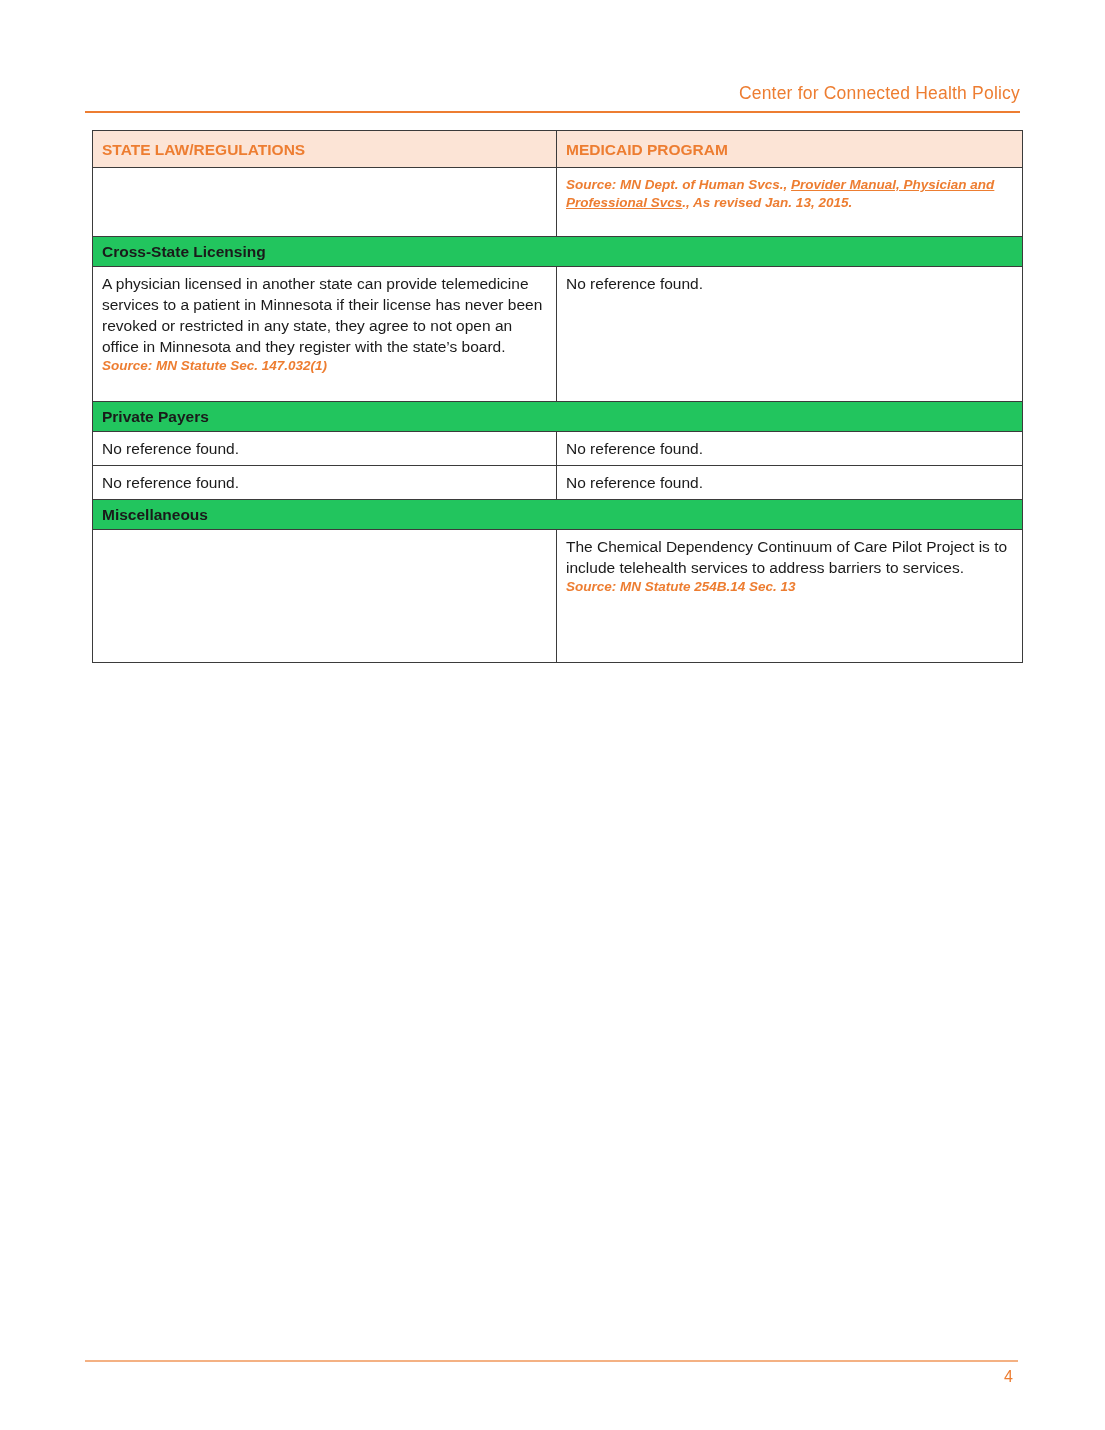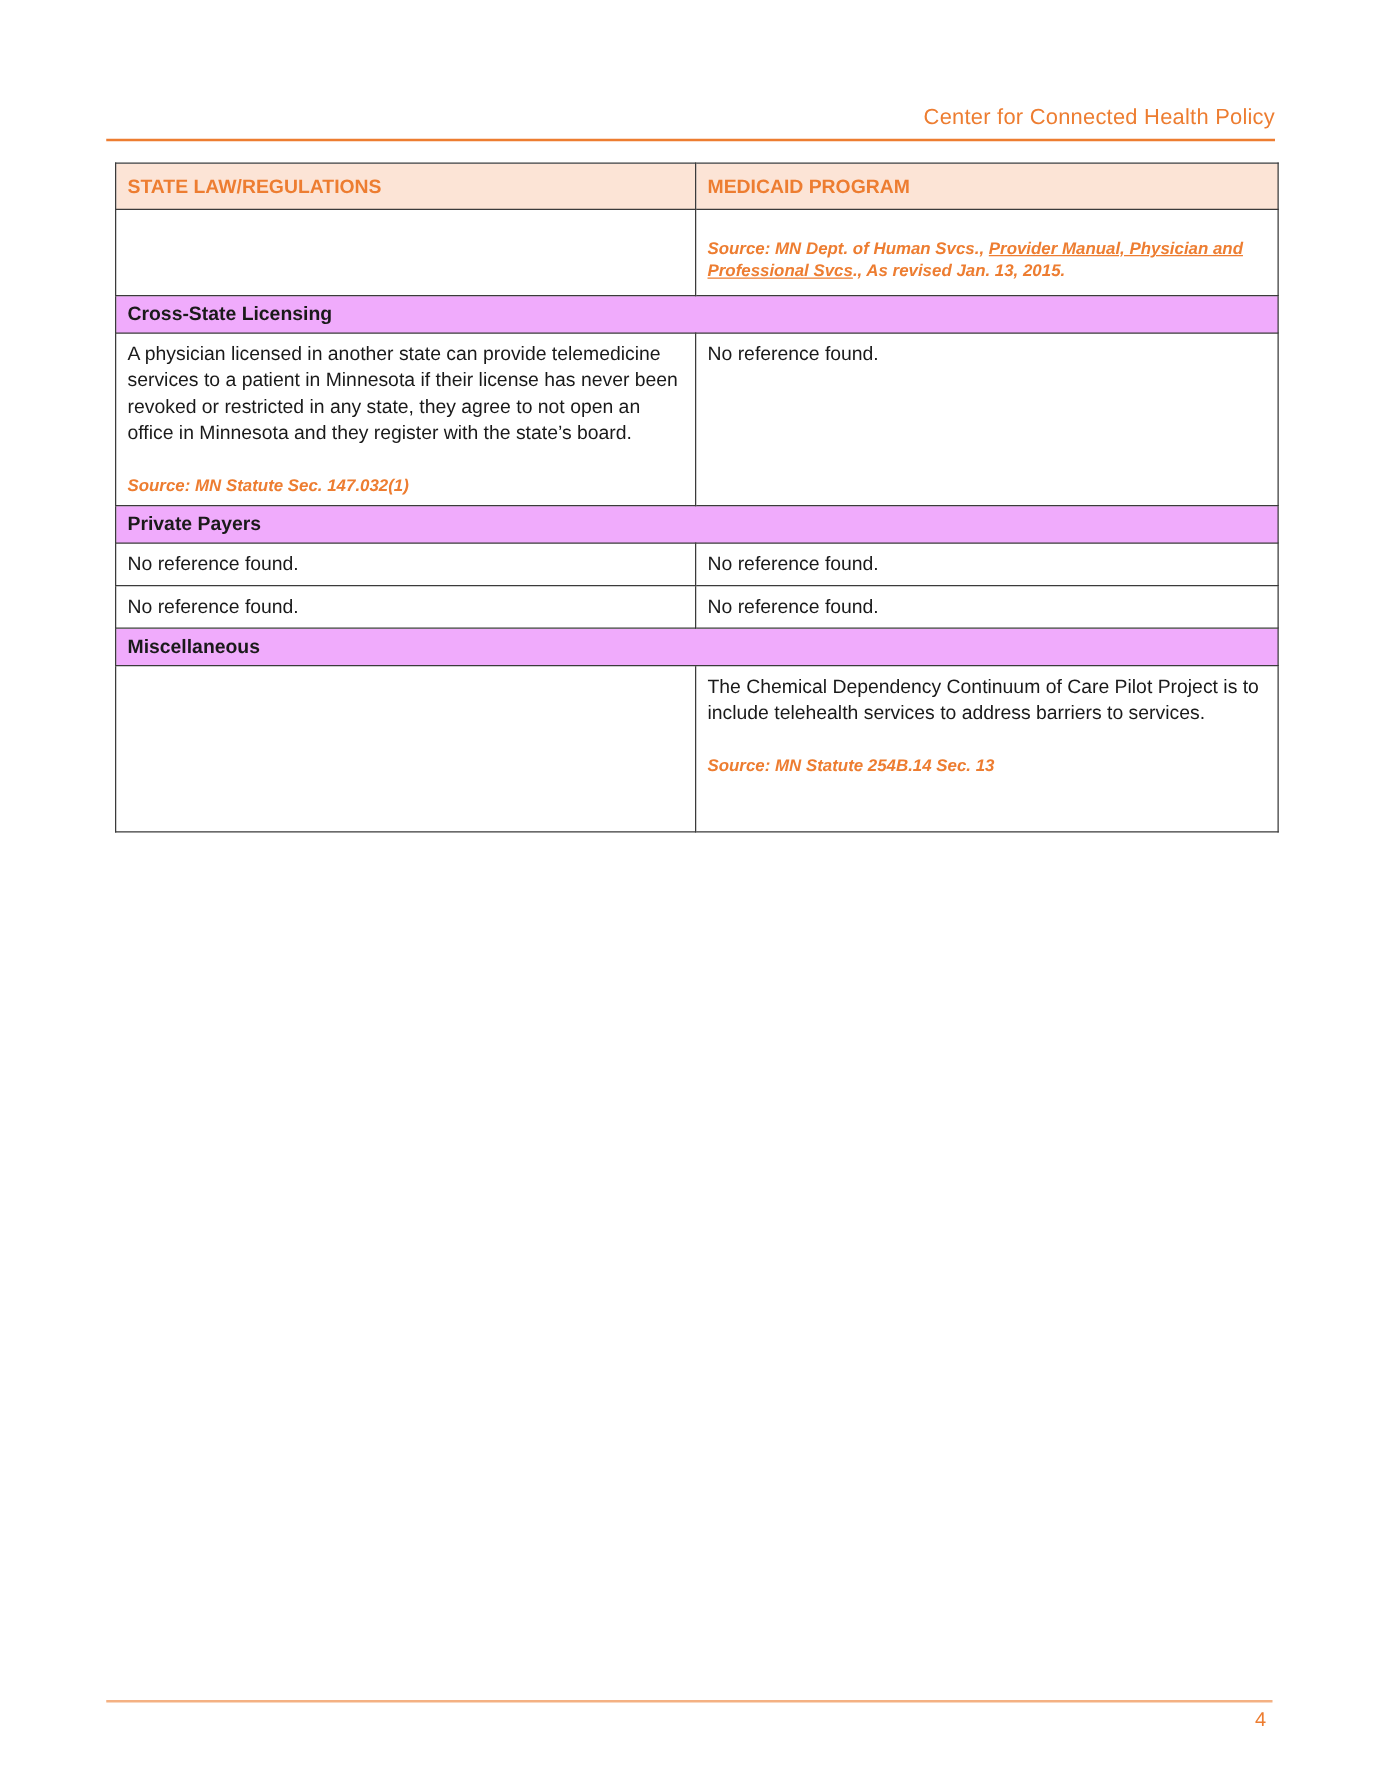--- a/index.html
+++ b/index.html
@@ -63,26 +63,26 @@
     font-size: 15.5px;
     font-weight: bold;
     height: 37px;
     vertical-align: middle;
     padding-left: 9px;
   }
 
   tr.row-source-continuation { height: 69px; }
   tr.row-source-continuation td.cell-bottom {
     vertical-align: bottom;
-    padding-bottom: 10px;
+    padding-bottom: 24px;
   }
 
   tr.section-row { height: 30px; }
   tr.section-row td {
-    background: #f0abfc;
+    background: #22c55e;
     font-weight: bold;
     font-size: 15.5px;
     vertical-align: middle;
     padding-top: 3px;
     padding-bottom: 3px;
   }
 
   tr.row-cross-state { height: 135px; }
   tr.row-noref { height: 34px; }
   tr.row-misc { height: 133px; }
@@ -91,21 +91,21 @@
     color: #ED7D31;
     font-weight: bold;
     font-style: italic;
     font-size: 13.5px;
     line-height: 18px;
   }
   .source .src-link {
     text-decoration: underline;
     color: #ED7D31;
   }
-  .gap-above { margin-top: 23px; }
+  .gap-above { }
 
   
   .footer-rule {
     position: absolute;
     top: 1360px;
     left: 85px;
     width: 933px;
     height: 2px;
     background: #F4B183;
   }

